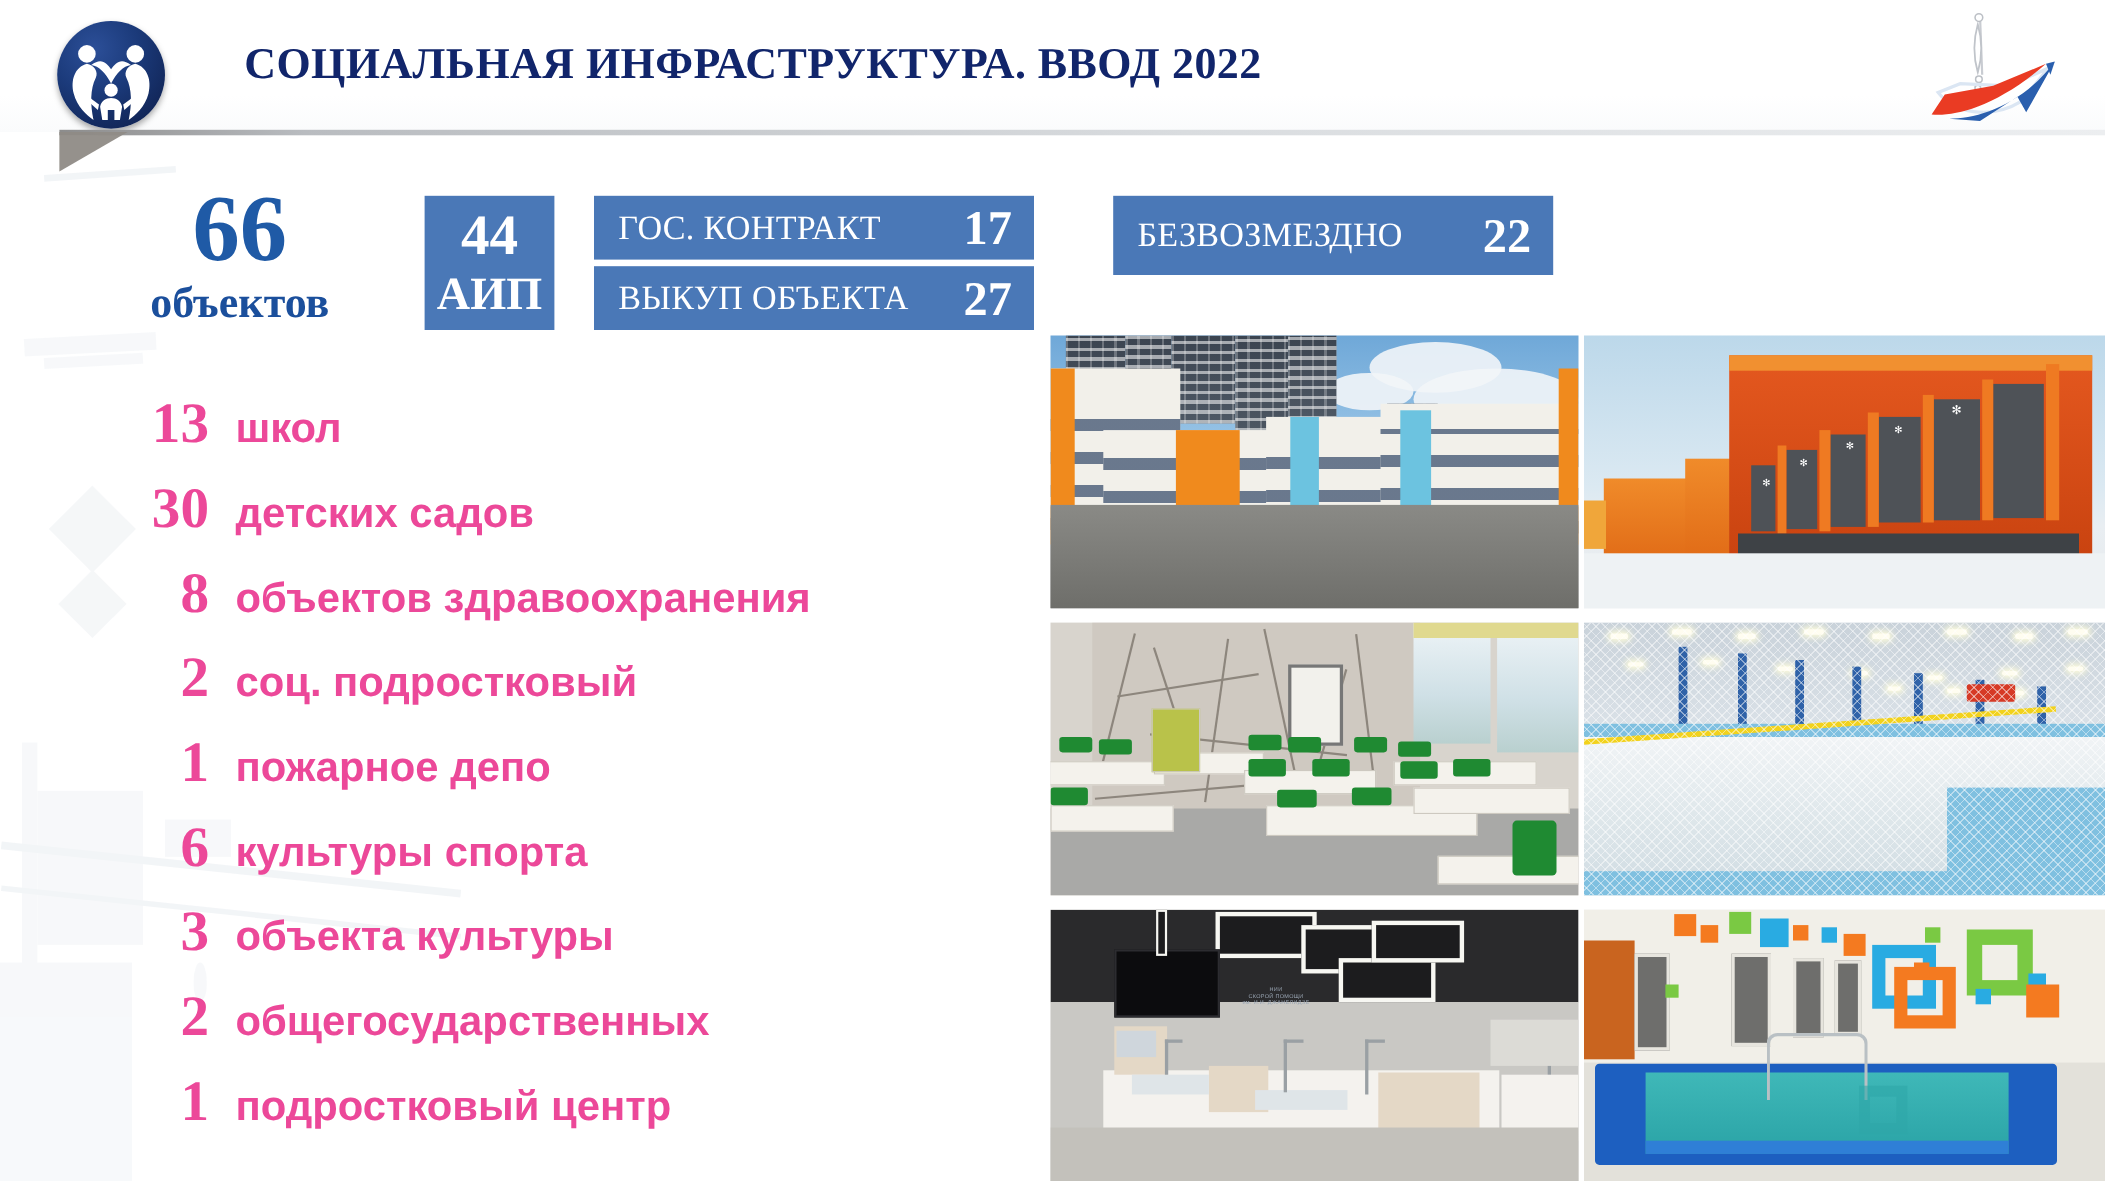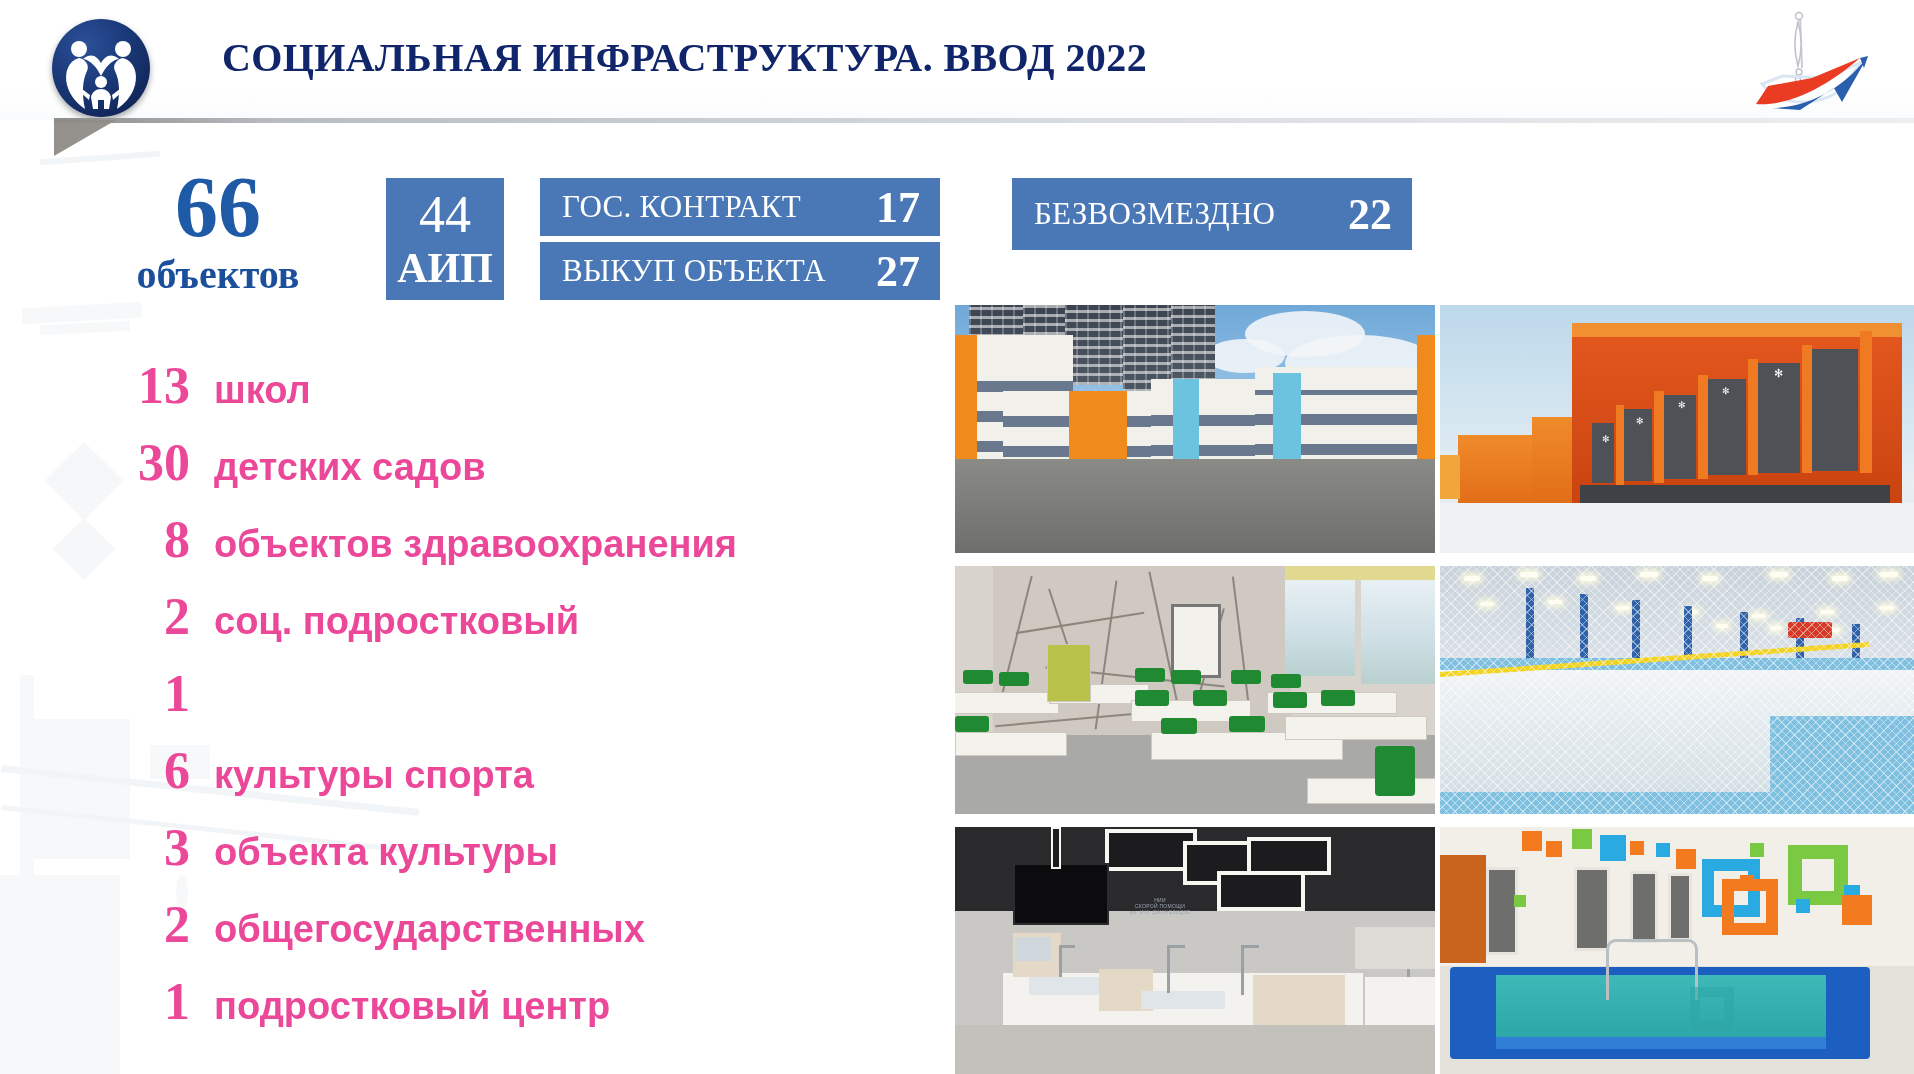--- a/index.html
+++ b/index.html
@@ -61,21 +61,21 @@
     font-family:"Liberation Serif", serif;
   }
 
   
   .aip-box{
     position:absolute;left:386px;top:178px;width:118px;height:122px;
     background:#4a78b7;color:#ffffff;text-align:center;
     display:flex;flex-direction:column;justify-content:center;align-items:center;
     line-height:1;
   }
-  .aip-num{font-size:52px;font-weight:normal;font-family:"Liberation Serif",serif;}
+  .aip-num{font-size:52px;font-weight:bold;font-family:"Liberation Serif",serif;}
   .aip-name{font-size:42px;font-weight:bold;font-family:"Liberation Serif",serif;margin-top:6px;}
 
   .kv-box{
     position:absolute;background:#4a78b7;color:#fff;
     display:flex;align-items:center;justify-content:space-between;
     padding:0 20px 0 22px;box-sizing:border-box;
   }
   .kv-a{left:540px;top:178px;width:400px;height:58px;}
   .kv-b{left:540px;top:242px;width:400px;height:58px;}
   .kv-c{left:1012px;top:178px;width:400px;height:72px;}
@@ -264,20 +264,21 @@
   <div class="list-row">
     <span class="list-num">8</span>
     <span class="list-text">объектов здравоохранения</span>
   </div>
   <div class="list-row">
     <span class="list-num">2</span>
     <span class="list-text">соц. подростковый</span>
   </div>
   <div class="list-row">
     <span class="list-num">1</span>
+    <span class="list-text">пожарное депо</span>
   </div>
   <div class="list-row">
     <span class="list-num">6</span>
     <span class="list-text">культуры спорта</span>
   </div>
   <div class="list-row">
     <span class="list-num">3</span>
     <span class="list-text">объекта культуры</span>
   </div>
   <div class="list-row">

